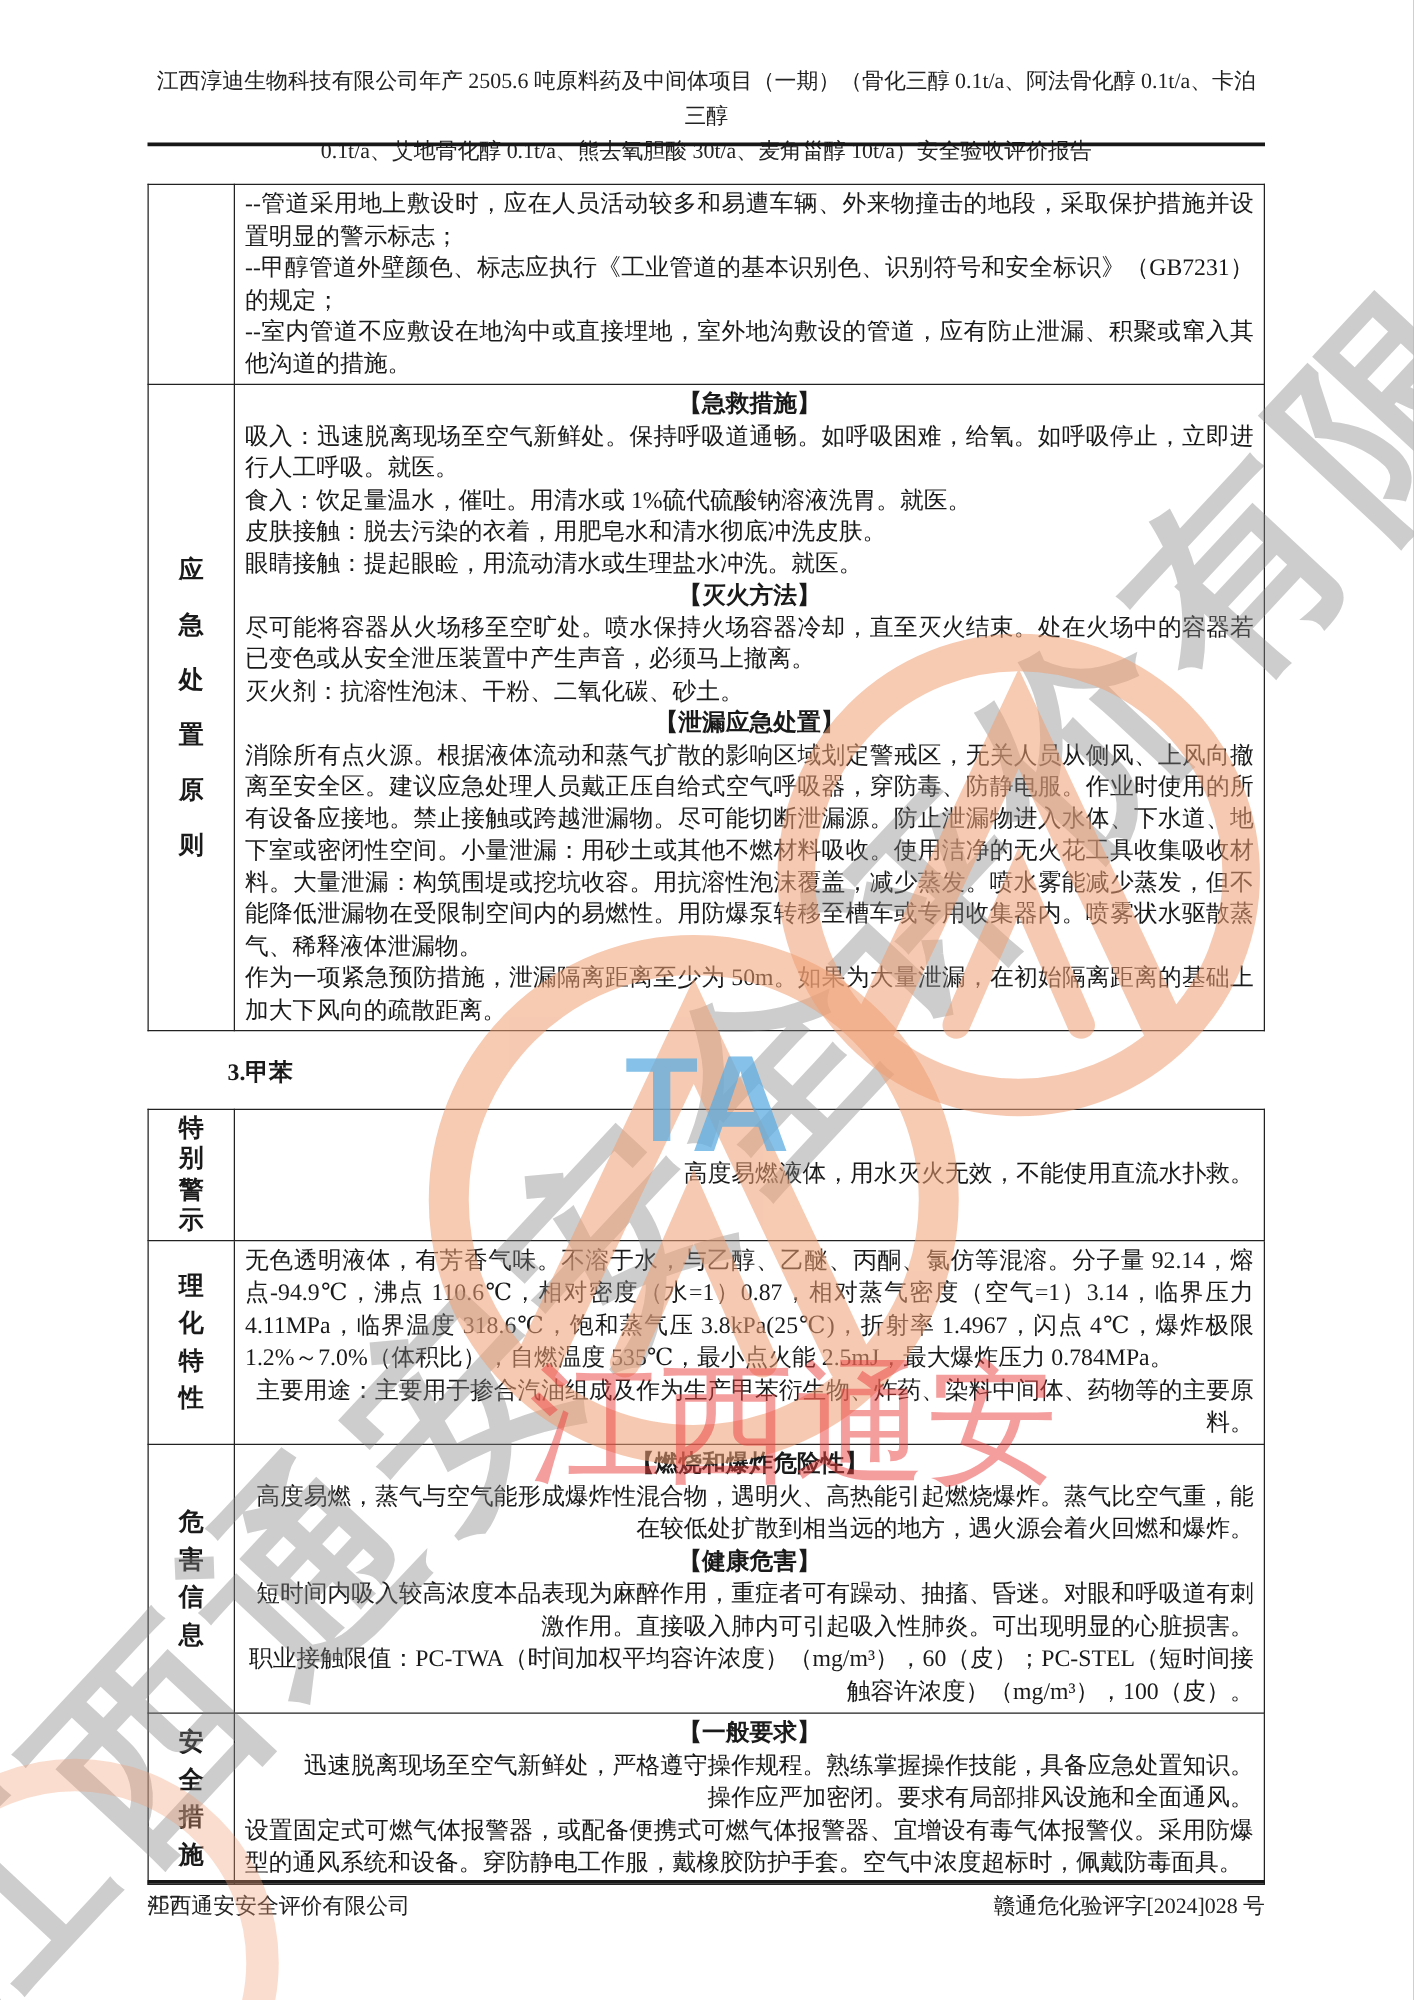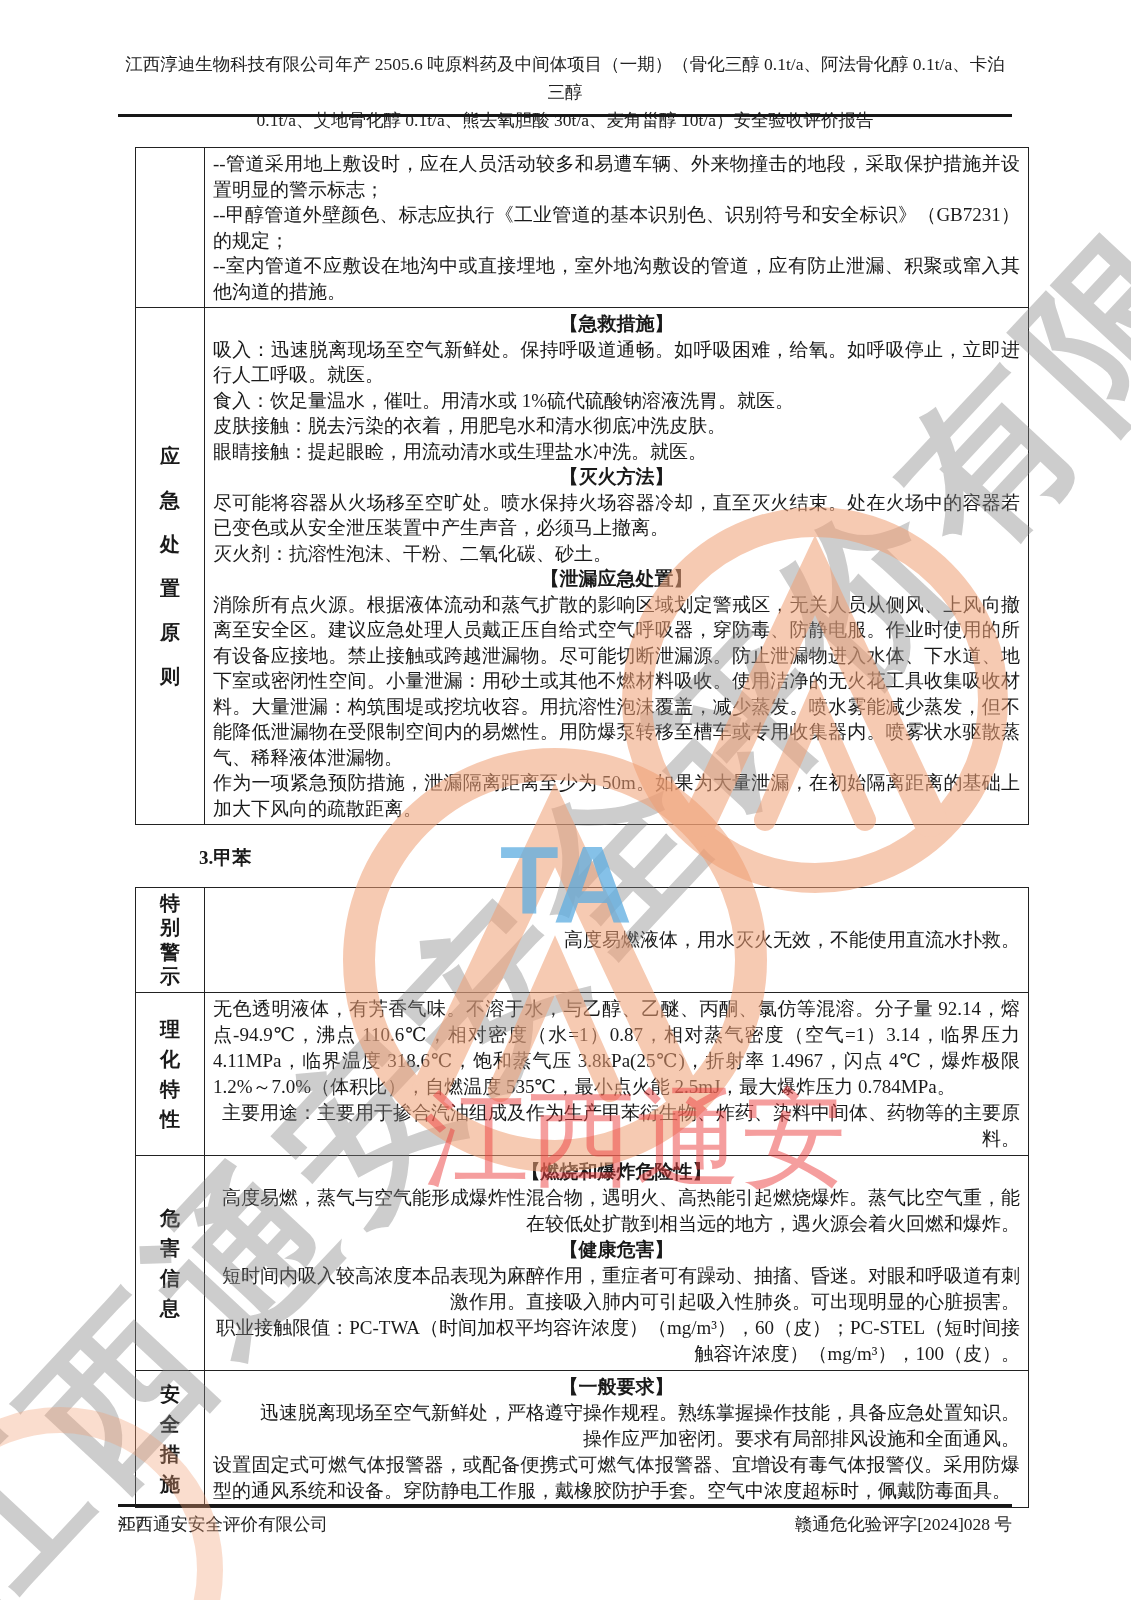--- a/index.html
+++ b/index.html
@@ -6,21 +6,21 @@
   .page{
     position:relative;width:1131px;height:1600px;background:#ffffff;
     font-family:"Liberation Serif","DejaVu Serif",serif;color:#1a1a1a;
     overflow:hidden;margin:0 auto;
   }
   
   .hdr{position:absolute;left:118px;top:50px;width:894px;text-align:center;
        font-size:17.5px;line-height:28px;color:#222;}
   .hdr-rule{position:absolute;left:118px;top:114px;width:894px;height:3px;background:#171717;}
   
-  .content{position:absolute;left:118px;top:147px;width:730px;margin-left:17px;}
+  .content{position:absolute;left:118px;top:147px;width:730px;}
   table.doc{border-collapse:collapse;width:894px;table-layout:fixed;}
   table.doc td{border:1.6px solid #222;vertical-align:middle;padding:3px 8px;}
   td.lbl{width:52px;text-align:center;font-weight:bold;font-size:20px;padding:2px 0;}
   .vstack{display:inline-block;width:22px;word-break:break-all;line-height:2.2;}
   .vstack.tight{line-height:1.22;}
   .vstack.mid{line-height:1.5;}
   td.cell{font-size:19px;line-height:25.5px;}
   .pj{text-align:justify;text-justify:inter-character;margin:0;}
   .pc{text-align:right;margin:0;}
   .ph{text-align:center;font-weight:bold;margin:0;}

